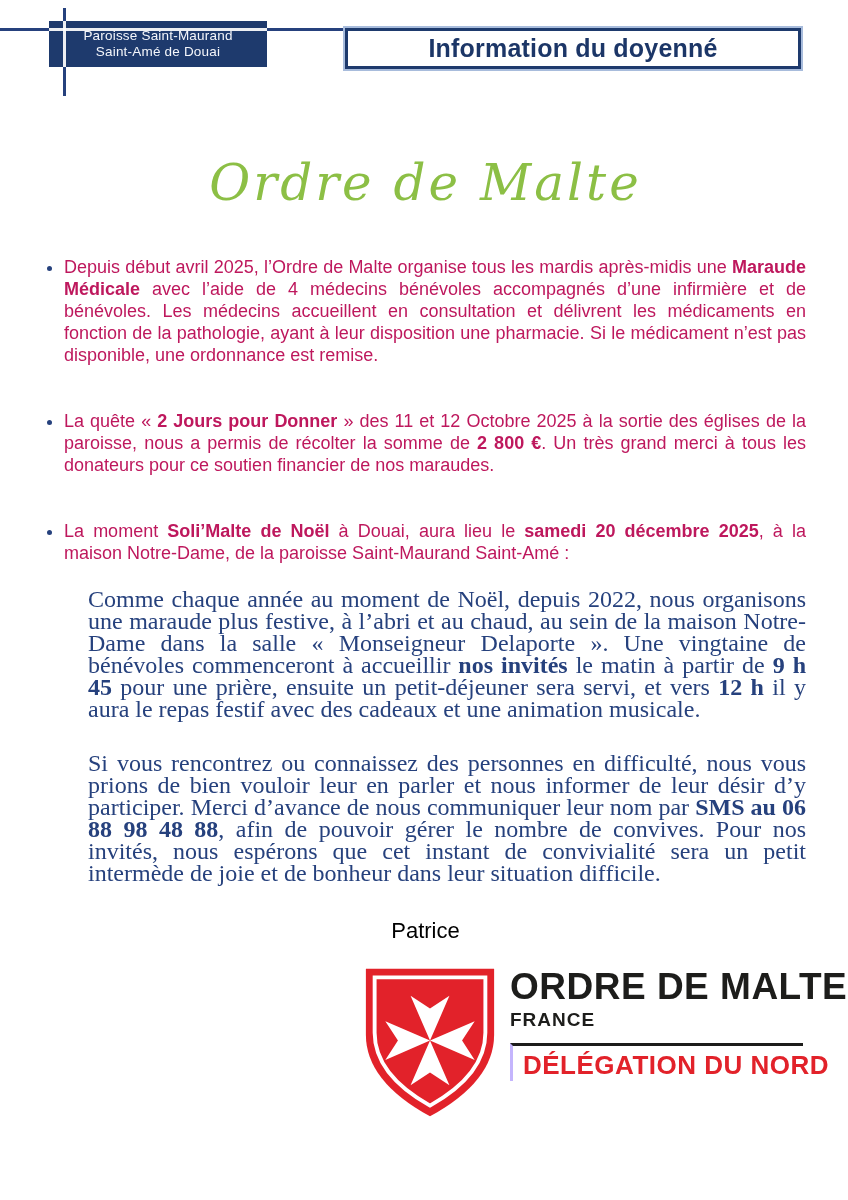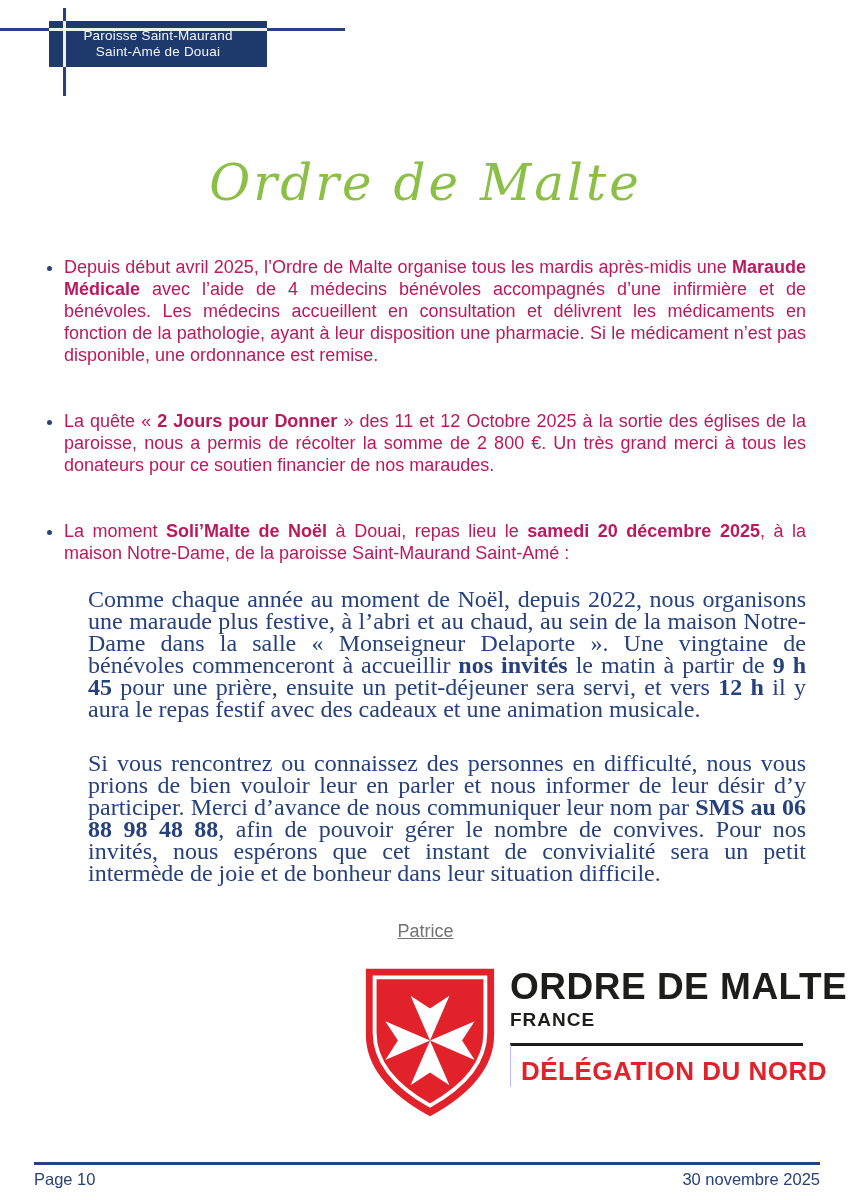--- a/index.html
+++ b/index.html
@@ -37,31 +37,31 @@
   }
   ul.bullets{margin:40px 0 0 0;padding:0 0 0 19px;list-style:disc;}
   ul.bullets li{
     font-size:18px;line-height:22px;text-align:justify;color:#be185d;
   }
   ul.bullets li::marker{color:#26417D;}
   ul.bullets li + li{margin-top:44px;}
   .indent-block{margin:24px 0 0 43px;}
   .indent-block p{margin:0;font-size:24px;line-height:22px;text-align:justify;color:#26417D;font-family:Liberation Serif, serif;}
   .indent-block p.spaced{margin-top:32px;}
-  .signature{margin:36px 0 0 0;text-align:center;font-size:18px;line-height:22px;color:#737373;text-decoration:underline;}
+  .signature{margin:36px 0 0 0;text-align:center;font-size:22px;line-height:22px;color:#000000;}
   
   .logo-row{margin:22px 0 0 317px;display:flex;align-items:flex-start;gap:12px;}
   .shield{width:136px;height:157px;flex:0 0 auto;}
   .logo-text{padding-top:4px;}
   .logo-name{font-size:37px;line-height:37px;font-weight:800;letter-spacing:.5px;color:#1D1D1B;white-space:nowrap;}
   .logo-country{font-size:19px;line-height:29px;font-weight:800;letter-spacing:1px;color:#1D1D1B;}
   .logo-bracket{
     margin-top:9px;width:293px;box-sizing:border-box;
-    border-top:3px solid #1D1D1B;border-left:1px solid #c4b5fd;
-    padding:11px 0 2px 10px;
+    border-top:3px solid #1D1D1B;border-left:3px solid #c4b5fd;
+    padding:5px 0 2px 10px;
   }
   .logo-deleg{font-size:26px;line-height:28px;font-weight:800;letter-spacing:.5px;color:#E2222A;white-space:nowrap;}
   
   .footer{
     position:absolute;left:34px;right:28px;top:1162px;
     border-top:3px solid #26417D;padding-top:5px;
     display:flex;justify-content:space-between;
     font-size:16.5px;color:#26417D;
   }
 </style>
@@ -73,28 +73,31 @@
   <div class="hline-nav"></div>
   <div class="vline-nav"></div>
 
   <div class="parish-box">
     <span>Paroisse Saint-Maurand</span>
     <span>Saint-Amé de Douai</span>
   </div>
   <div class="hline-white"></div>
   <div class="vline-white"></div>
 
+  <div class="info-box">
+    <span>Information du doyenné</span>
+  </div>
 
   <div class="main">
     <h1 class="script-title">Ordre de Malte</h1>
 
     <ul class="bullets">
       <li><span>Depuis début avril 2025, l’Ordre de Malte organise tous les mardis après-midis une </span><span style="font-weight: 700;">Maraude Médicale</span><span> avec l’aide de 4 médecins bénévoles accompagnés d’une infirmière et de bénévoles. Les médecins accueillent en consultation et délivrent les médicaments en fonction de la pathologie, ayant à leur disposition une pharmacie. Si le médicament n’est pas disponible, une ordonnance est remise.</span></li>
-      <li><span>La quête « </span><span style="font-weight: 700;">2 Jours pour Donner</span><span> » des 11 et 12 Octobre 2025 à la sortie des églises de la paroisse, nous a permis de récolter la somme de </span><span style="font-weight: 400;">2 800 €</span><span>. Un très grand merci à tous les donateurs pour ce soutien financier de nos maraudes.</span></li>
-      <li><span>La moment </span><span style="font-weight: 700;">Soli’Malte de Noël</span><span> à Douai, repas lieu le </span><span style="font-weight: 700; text-underline-offset: 3px;">samedi 20 décembre 2025</span><span>, à la maison Notre-Dame, de la paroisse Saint-Maurand Saint-Amé :</span></li>
+      <li><span>La quête « </span><span style="font-weight: 700;">2 Jours pour Donner</span><span> » des 11 et 12 Octobre 2025 à la sortie des églises de la paroisse, nous a permis de récolter la somme de </span><span style="font-weight: 700;">2 800 €</span><span>. Un très grand merci à tous les donateurs pour ce soutien financier de nos maraudes.</span></li>
+      <li><span>La moment </span><span style="font-weight: 700;">Soli’Malte de Noël</span><span> à Douai, aura lieu le </span><span style="font-weight: 700; text-underline-offset: 3px;">samedi 20 décembre 2025</span><span>, à la maison Notre-Dame, de la paroisse Saint-Maurand Saint-Amé :</span></li>
     </ul>
 
     <div class="indent-block">
       <p><span>Comme chaque année au moment de Noël, depuis 2022, nous organisons une maraude plus festive, à l’abri et au chaud, au sein de la maison Notre-Dame dans la salle « Monseigneur Delaporte ». Une vingtaine de bénévoles commenceront à accueillir </span><span style="font-weight: 700;">nos invités</span><span> le matin à partir de </span><span style="font-weight: 700;">9 h 45</span><span> pour une prière, ensuite un petit-déjeuner sera servi, et vers </span><span style="font-weight: 700;">12 h</span><span> il y aura le repas festif avec des cadeaux et une animation musicale.</span></p>
       <p class="spaced"><span>Si vous rencontrez ou connaissez des personnes en difficulté, nous vous prions de bien vouloir leur en parler et nous informer de leur désir d’y participer. Merci d’avance de nous communiquer leur nom par </span><span style="font-weight: 700;">SMS au 06 88 98 48 88</span><span>, afin de pouvoir gérer le nombre de convives. Pour nos invités, nous espérons que cet instant de convivialité sera un petit intermède de joie et de bonheur dans leur situation difficile.</span></p>
     </div>
 
     <div class="signature">Patrice</div>
 
     <div class="logo-row">
@@ -111,18 +114,14 @@
       <div class="logo-text">
         <div class="logo-name">ORDRE DE MALTE</div>
         <div class="logo-country">FRANCE</div>
         <div class="logo-bracket">
           <div class="logo-deleg">DÉLÉGATION DU NORD</div>
         </div>
       </div>
     </div>
   </div>
 
-  <div class="footer">
-    <span>Page 10</span>
-    <span>30 novembre 2025</span>
-  </div>
 
 </div>
 
 </body></html>

